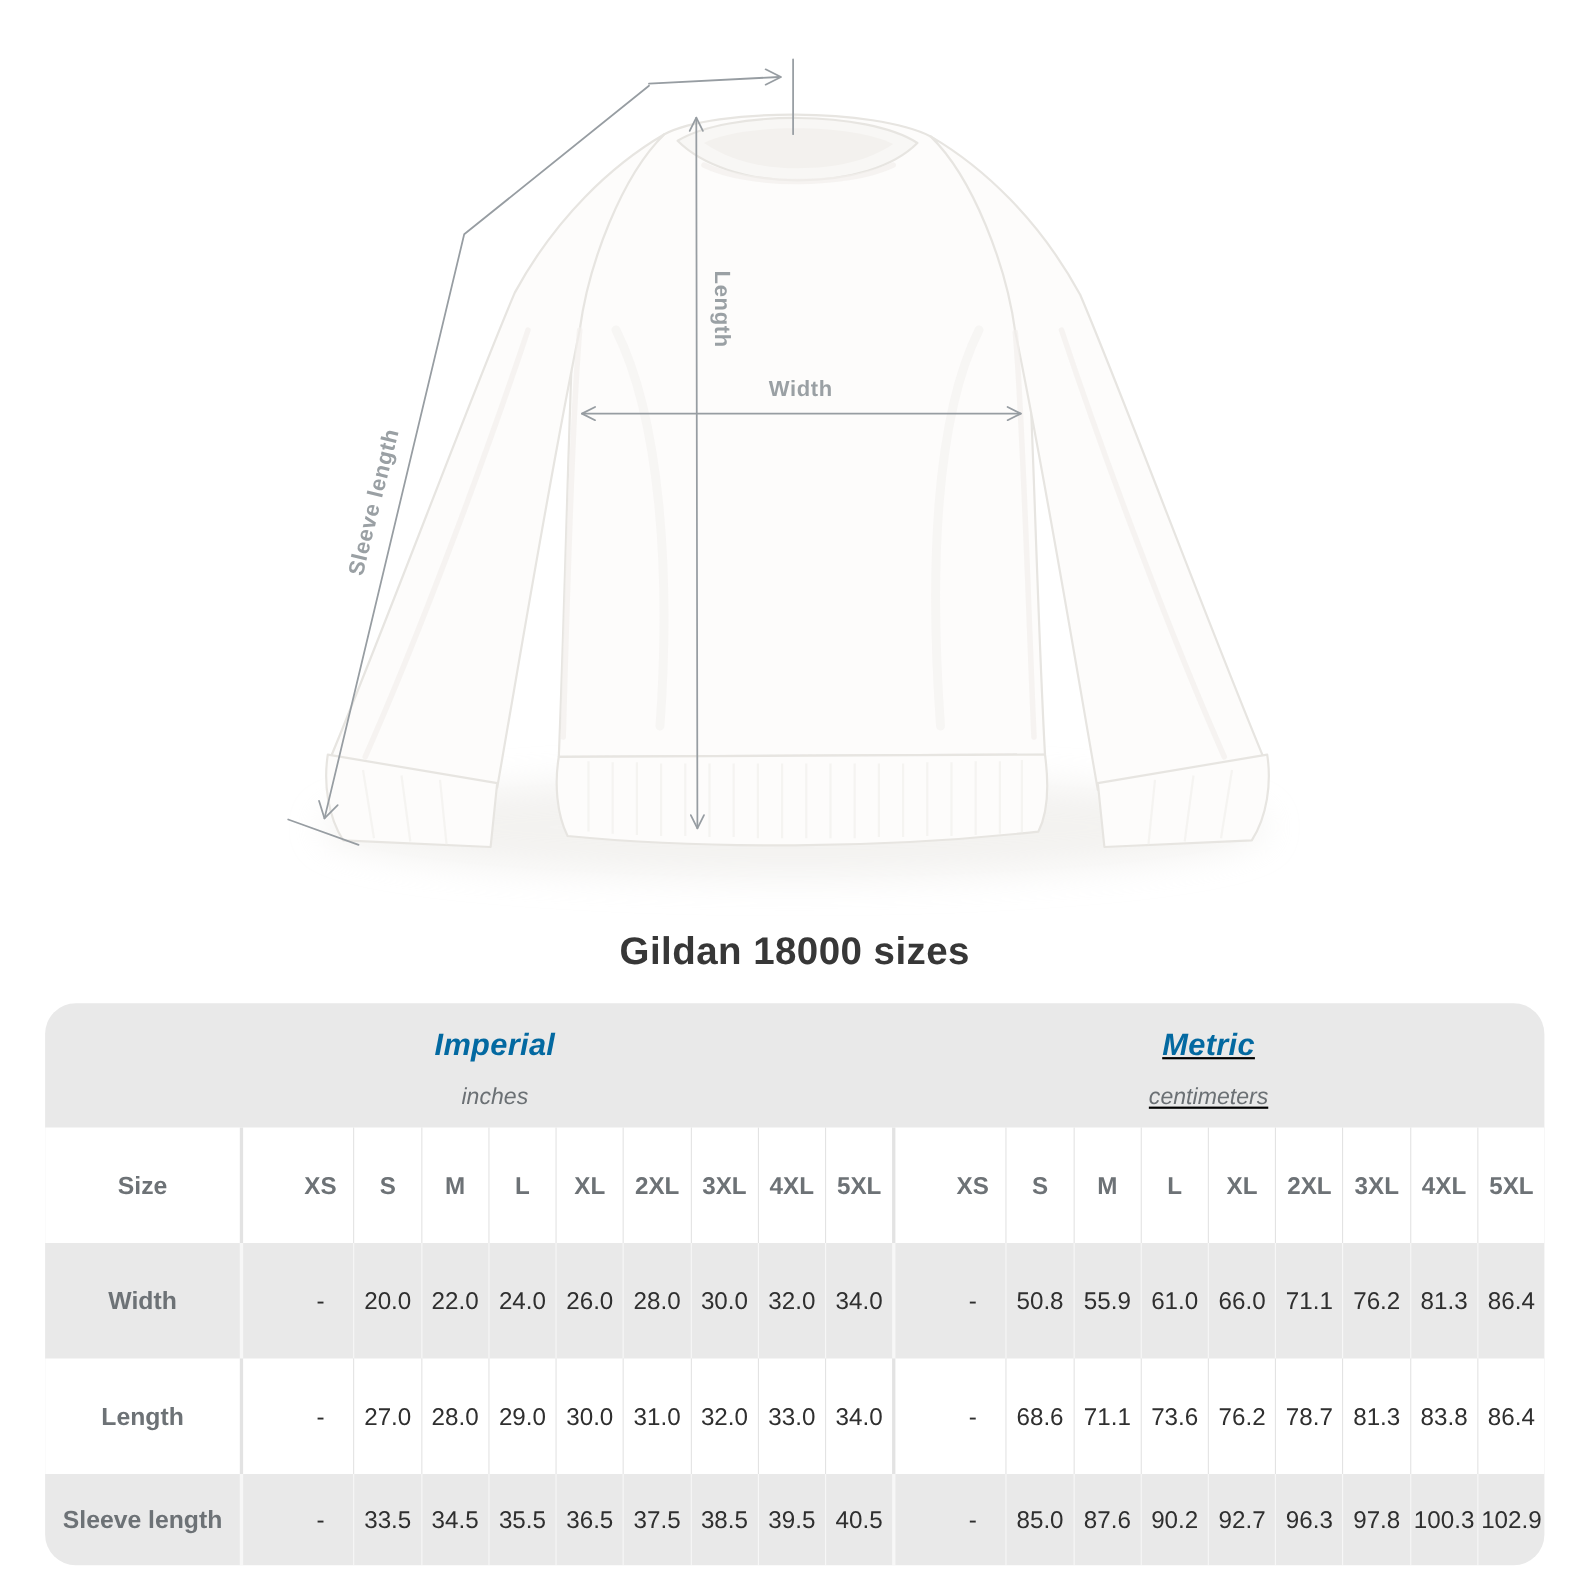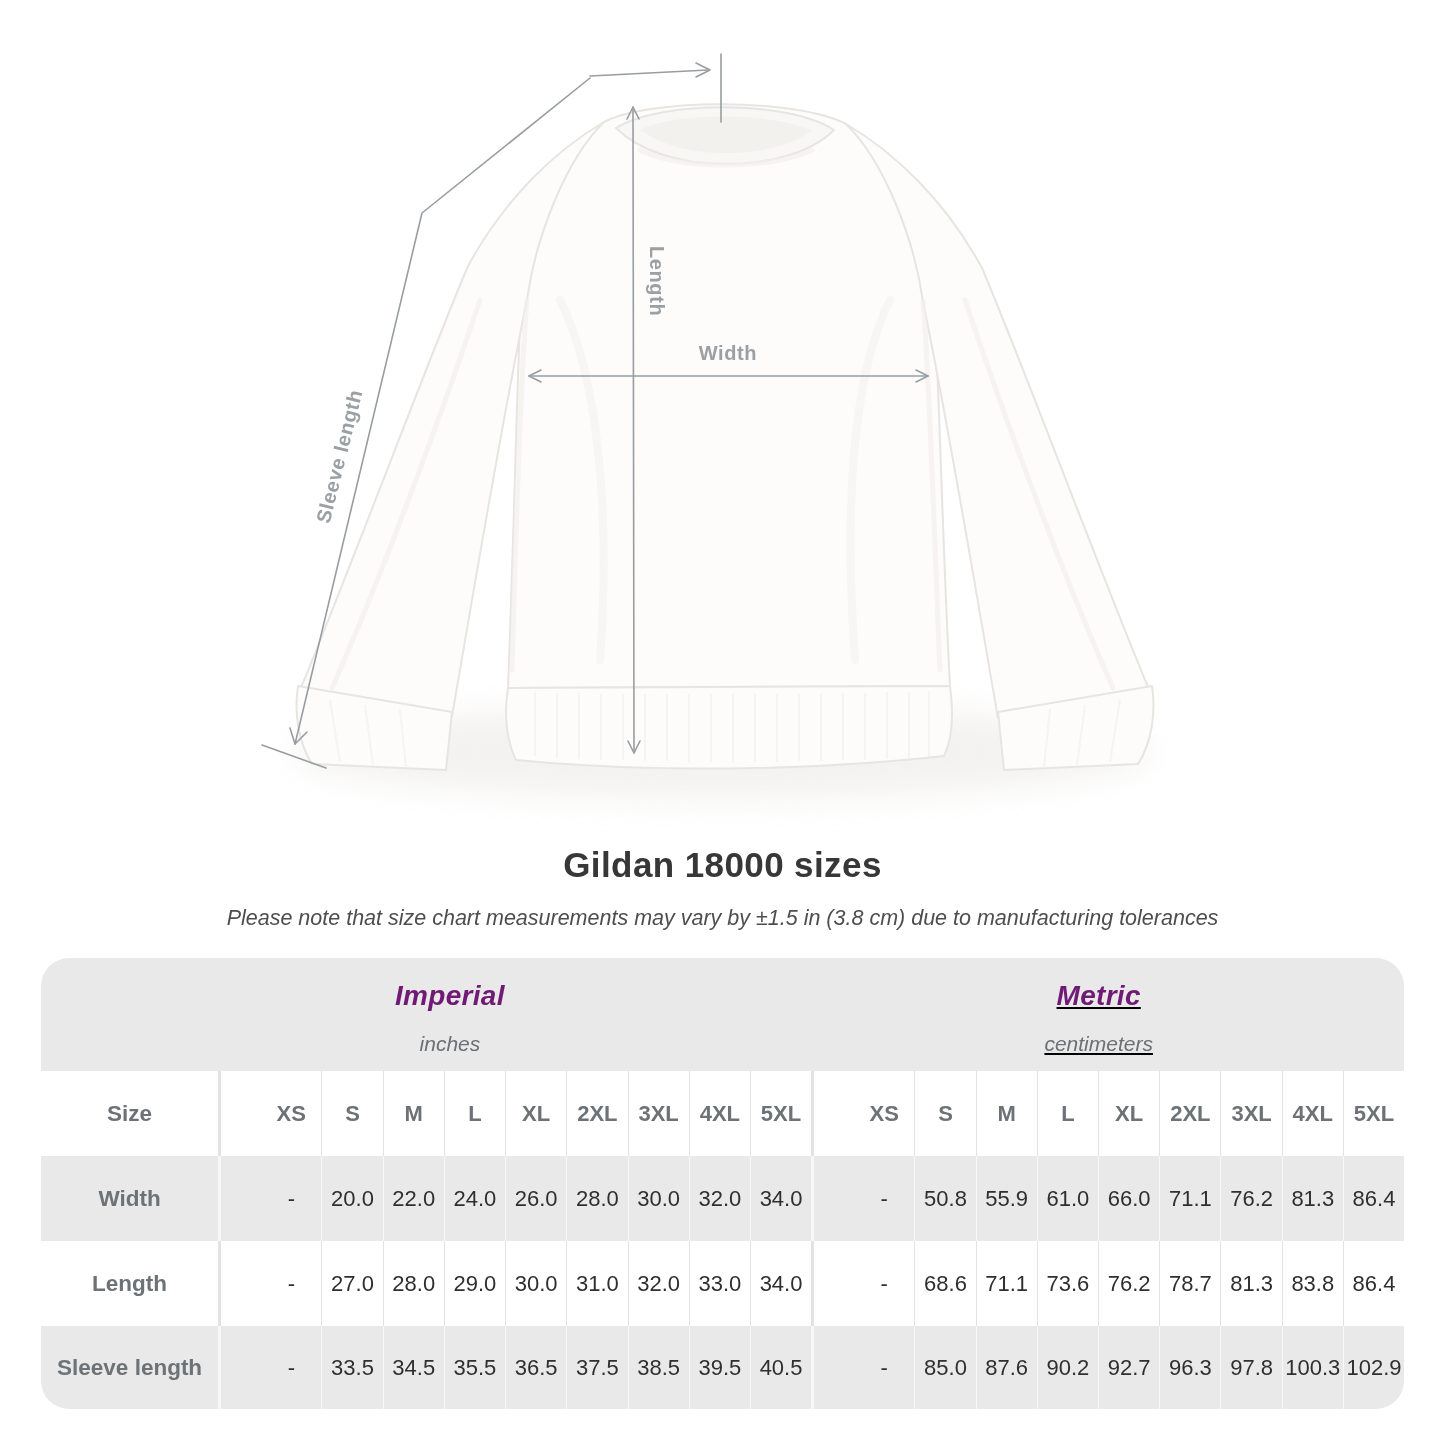--- a/index.html
+++ b/index.html
@@ -27,23 +27,23 @@
          color:#373737;letter-spacing:.4px;}
   .note{margin:0;text-align:center;font-style:italic;font-size:21.5px;color:#4e4e4e;}
 
   
   .size-table{width:1363px;margin:27px auto 0;background:var(--table-band,#e9e9e9);
               border-radius:28px;overflow:hidden;}
   .band{position:relative;height:113px;}
   .unit-group{position:absolute;top:22px;transform:translateX(-50%);text-align:center;}
   .ug-imperial{left:30%;}
   .ug-metric{left:77.6%;text-decoration:underline;}
-  .unit-name{font-style:italic;font-weight:700;font-size:28px;color:#701a75;letter-spacing:.3px;}
+  .unit-name{font-style:italic;font-weight:700;font-size:28px;color:#0369a1;letter-spacing:.3px;}
   .unit-sub{font-style:italic;font-weight:400;font-size:21px;color:#6b7074;margin-top:20px;}
-  .row{display:flex;height:85px;}
+  .row{display:flex;height:105px;}
   .row.white{background:#ffffff;--sep:#e3e3e3;}
   .row.gray{background:transparent;--sep:#f7f7f7;}
   .row:last-child{height:83px;}
   .cell{flex:1;display:flex;align-items:center;justify-content:center;
         font-size:22px;color:var(--value-text,#2f2f2f);}
   .cell + .cell{border-left:1px solid var(--sep,#e3e3e3);}
   .cell.sec{border-left-width:3px;padding-left:40px;}
   .cell.label{flex:0 0 13%;font-weight:700;color:var(--header-text,#6d7276);font-size:22.5px;}
   .cell.head{font-weight:700;color:var(--header-text,#6d7276);}
 </style>
@@ -157,21 +157,20 @@
         </g>
       </g>
 
       <text class="dlabel" transform="translate(650,246) rotate(90)">Length</text>
       <text class="dlabel mid" x="728" y="360">Width</text>
       <text class="dlabel mid" transform="translate(346,458) rotate(-76)">Sleeve length</text>
     </svg>
   </figure>
 
   <h1 class="title">Gildan 18000 sizes</h1>
-  <p class="note">Please note that size chart measurements may vary by ±1.5 in (3.8 cm) due to manufacturing tolerances</p>
 
   <div class="size-table">
     <div class="band">
       <div class="unit-group ug-imperial">
         <div class="unit-name">Imperial</div>
         <div class="unit-sub">inches</div>
       </div>
       <div class="unit-group ug-metric">
         <div class="unit-name">Metric</div>
         <div class="unit-sub">centimeters</div>

